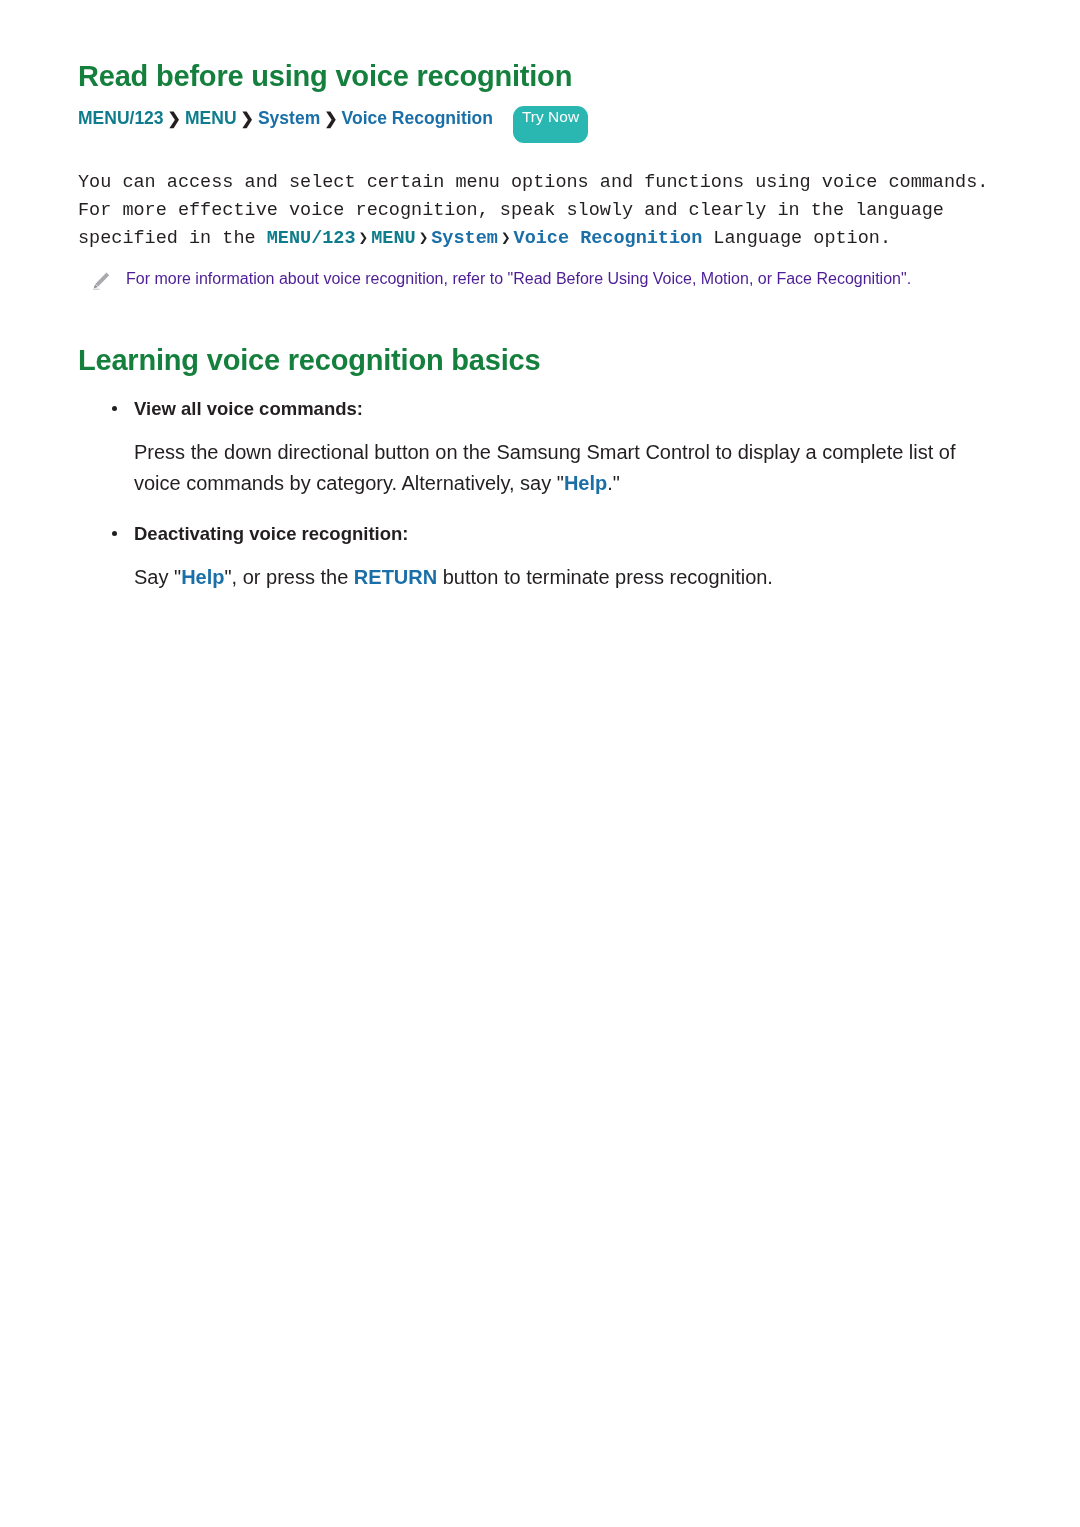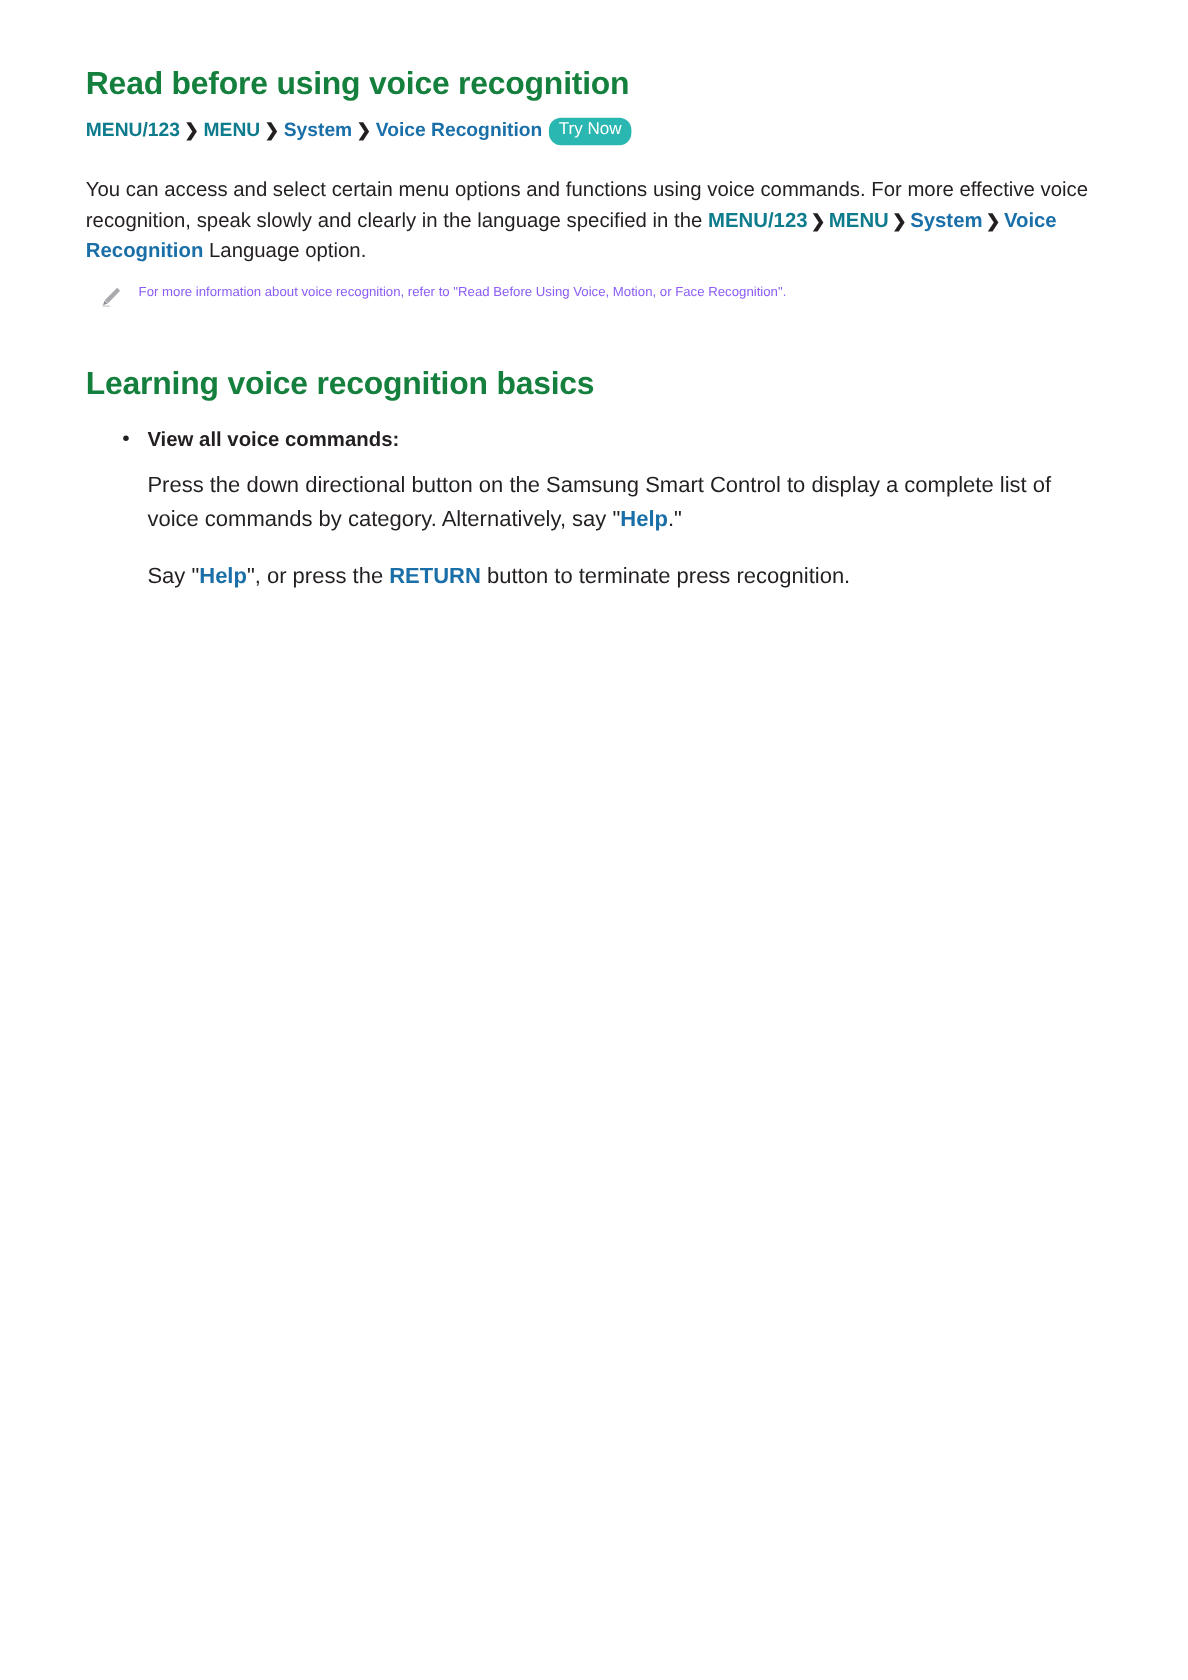--- a/index.html
+++ b/index.html
@@ -53,33 +53,34 @@
     font-size: 16px;
     padding: 0 4px;
   }
   .try-now {
     display: inline-block;
     background: #2ab7b1;
     color: #ffffff;
     font-size: 15.5px;
     font-weight: normal;
     border-radius: 11px;
-    padding: 1px 9px 4px 9px;
-    margin-left: 6px;
+    padding: 1px 9px 16px 9px;
+    margin-left: 20px;
     position: relative;
     top: -2px;
     line-height: 1.25;
   }
 
   
   p.body {
     font-size: 18.5px;
     line-height: 1.52;
     margin: 12px 0 10px 0;
     color: #231f20;
+    font-family: Liberation Mono, monospace;
   }
   .inline-teal { color: #0e7c8d; font-weight: bold; }
   .inline-blue { color: #1a6fa8; font-weight: bold; }
   .inline-sep {
     color: #231f20;
     font-weight: bold;
     font-size: 16px;
     padding: 0 3px;
   }
 
@@ -91,23 +92,23 @@
   }
   .note-icon {
     flex: 0 0 auto;
     width: 22px;
     height: 22px;
     margin-right: 14px;
     margin-top: 3px;
   }
   .note-icon svg { display: block; }
   .note-text {
-    font-size: 12px;
+    font-size: 16px;
     line-height: 1.5;
-    color: #8b5cf6;
+    color: #4c1d95;
     max-width: 870px;
   }
 
   
   .bullet-row {
     display: flex;
     align-items: flex-start;
     margin: 0 0 0 34px;
   }
   .bullet-dot {
@@ -163,19 +164,23 @@
 
   <div class="bullet-row">
     <span class="bullet-dot"></span>
     <span class="bullet-label">View all voice commands:</span>
   </div>
 
   <p class="sub-body">
     <span>Press the down directional button on the Samsung Smart Control to display a complete list of voice commands by category. Alternatively, say "</span><span class="inline-blue">Help</span><span>."</span>
   </p>
 
+  <div class="bullet-row">
+    <span class="bullet-dot"></span>
+    <span class="bullet-label">Deactivating voice recognition:</span>
+  </div>
 
   <p class="sub-body tight">
     <span>Say "</span><span class="inline-blue">Help</span><span>", or press the </span><span class="inline-blue">RETURN</span><span> button to terminate press recognition.</span>
   </p>
 
 
 </div>
 
 </body></html>

